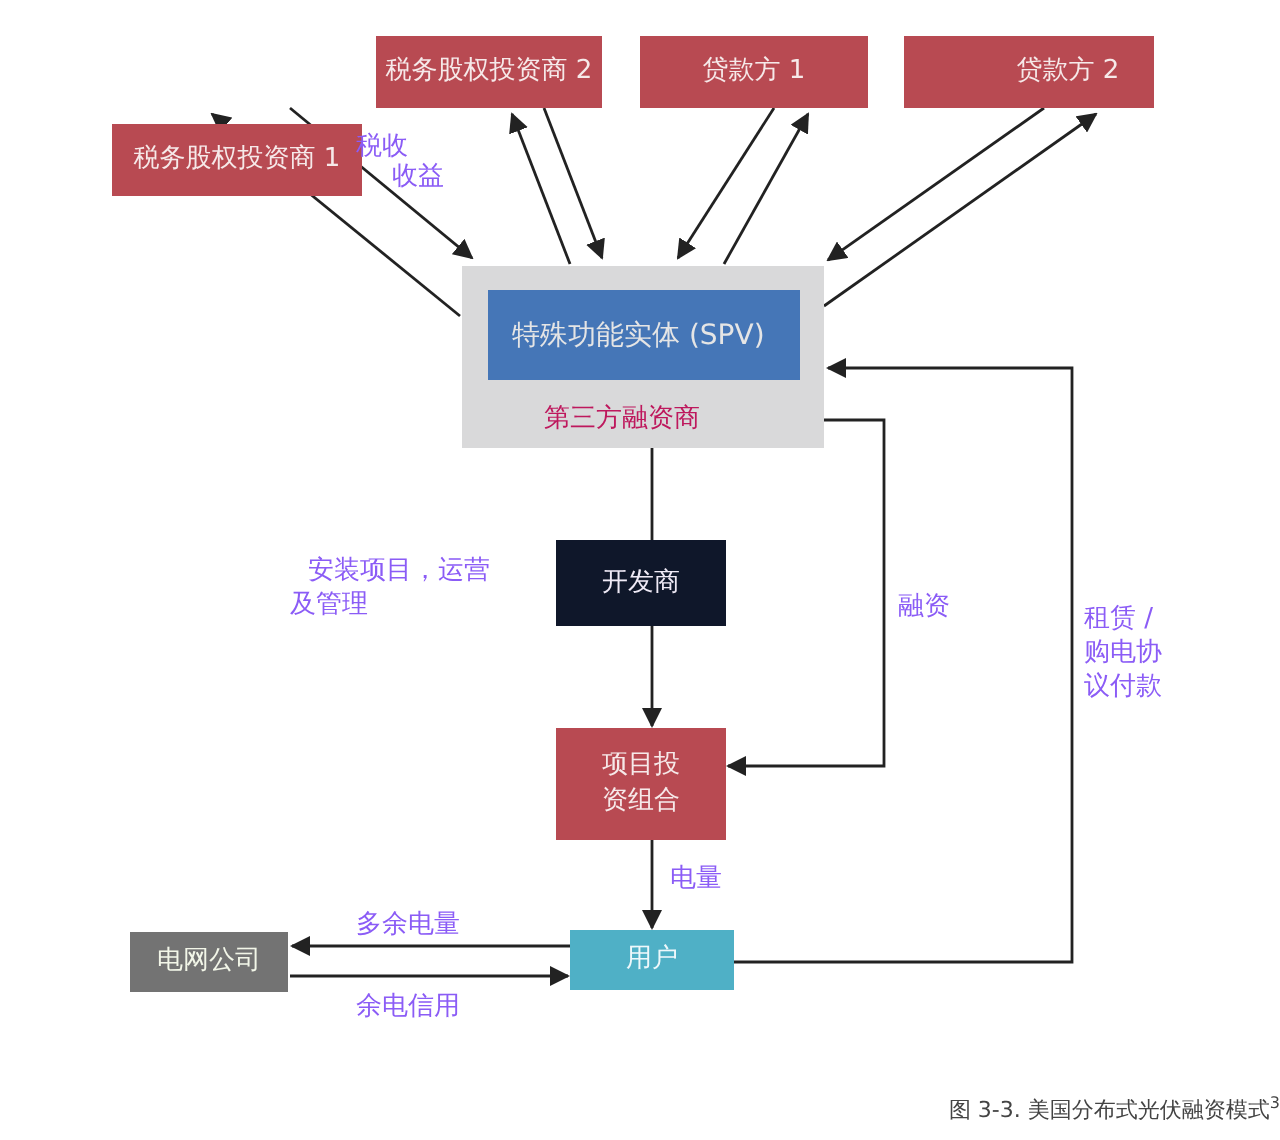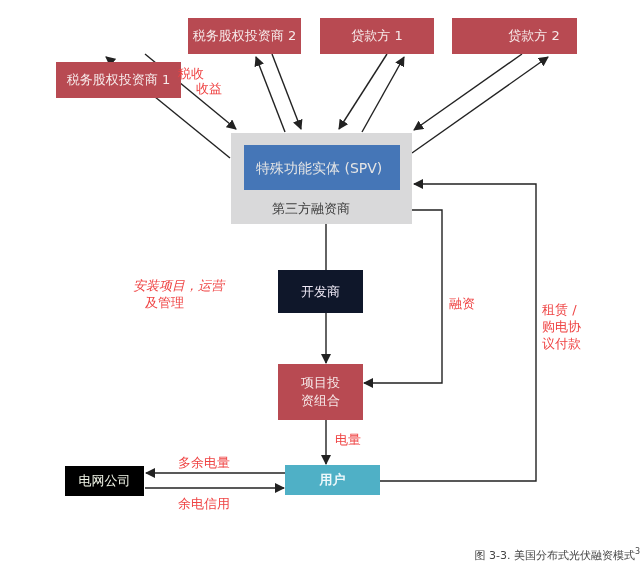--- a/index.html
+++ b/index.html
@@ -2,26 +2,26 @@
 <html><head>
 <meta charset="utf-8">
 <style>
   html, body { margin: 0; padding: 0; background: #ffffff; }
   body { width: 640px; height: 570px; position: relative; overflow: hidden;
          font-family: "DejaVu Sans", "Liberation Sans", sans-serif; }
   .box { position: absolute; display: flex; align-items: center; justify-content: center;
          text-align: center; color: #f6e9e9; font-size: 13px; line-height: 18px; box-sizing: border-box; }
   .red { background: #b84a52; }
   .purple { background: #0f172a; color: #efeaf6; }
-  .green { background: #000000; color: #f2f6e8; }
+  .green { background: #737373; color: #f2f6e8; }
   .teal { background: #4fb0c6; color: #eef8fb; }
   .gray { background: #d9d9da; }
   .blue { background: #4576b7; color: #e5e5e5; justify-content: flex-start; padding-left: 12px; font-size: 14px; }
-  .label { position: absolute; font-size: 13px; color: #ef4444; line-height: 18px; white-space: nowrap; }
-  .gray-label { position: absolute; font-size: 13px; color: #404040; }
+  .label { position: absolute; font-size: 13px; color: #8b5cf6; line-height: 18px; white-space: nowrap; }
+  .gray-label { position: absolute; font-size: 13px; color: #be185d; }
   svg.connectors { position: absolute; left: 0; top: 0; }
   .caption { position: absolute; top: 547px; left: 0; width: 640px; text-align: right;
              font-size: 11px; color: #444; }
   .caption sup { font-size: 8px; }
 </style>
 </head>
 <body>
 
 <svg class="connectors" width="640" height="570">
   <defs>
@@ -76,40 +76,40 @@
 
 <div class="box gray" style="left:231px; top:133px; width:181px; height:91px;"></div>
 <div class="box blue" style="left:244px; top:145px; width:156px; height:45px;">
   <span>特殊功能实体 (SPV)</span>
 </div>
 <div class="gray-label" style="left:272px; top:200px;">第三方融资商</div>
 
 <div class="box purple" style="left:278px; top:270px; width:85px; height:43px;">
   <span>开发商</span>
 </div>
-<div class="label" style="left:133px; top:277px;font-style:italic;">安装项目，运营</div>
+<div class="label" style="left:154px; top:277px;">安装项目，运营</div>
 <div class="label" style="left:145px; top:294px;">及管理</div>
 
 <div class="label" style="left:449px; top:295px;">融资</div>
 
 <div class="label" style="left:542px; top:301px;">租赁 /</div>
 <div class="label" style="left:542px; top:318px;">购电协</div>
 <div class="label" style="left:542px; top:335px;">议付款</div>
 
 <div class="box red" style="left:278px; top:364px; width:85px; height:56px; flex-direction:column;align-items:center;">
   <span>项目投</span>
   <span>资组合</span>
 </div>
 
 <div class="label" style="left:335px; top:431px;">电量</div>
 
 <div class="box green" style="left:65px; top:466px; width:79px; height:30px;">
   <span>电网公司</span>
 </div>
-<div class="box teal" style="left:285px; top:465px; width:95px; height:30px;font-weight:bold;">
+<div class="box teal" style="left:285px; top:465px; width:82px; height:30px;">
   <span>用户</span>
 </div>
 <div class="label" style="left:178px; top:454px;">多余电量</div>
 <div class="label" style="left:178px; top:495px;">余电信用</div>
 
 <div class="caption">
   <span>图 3-3. 美国分布式光伏融资模式</span><sup>3</sup>
 </div>
 
 </body></html>

